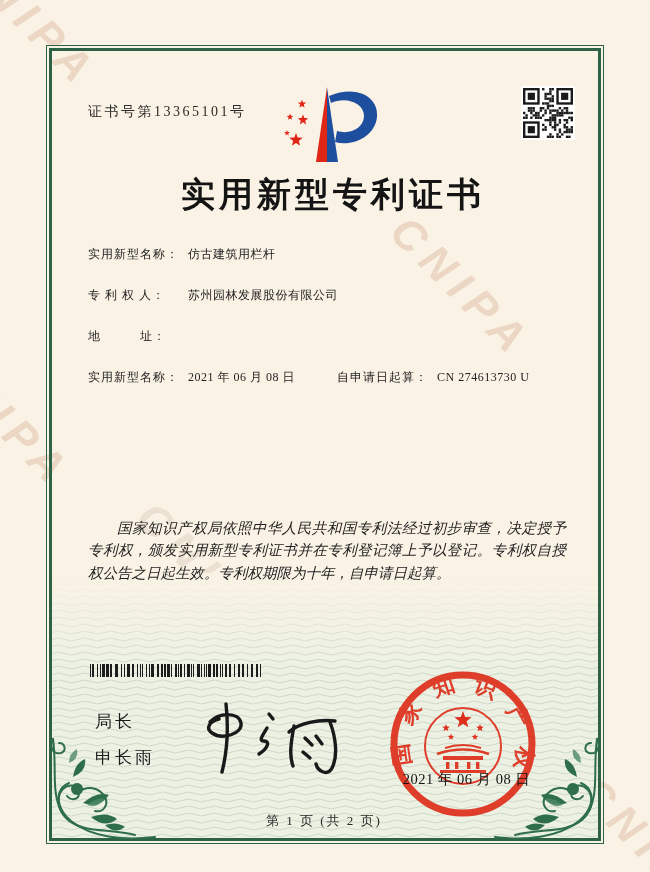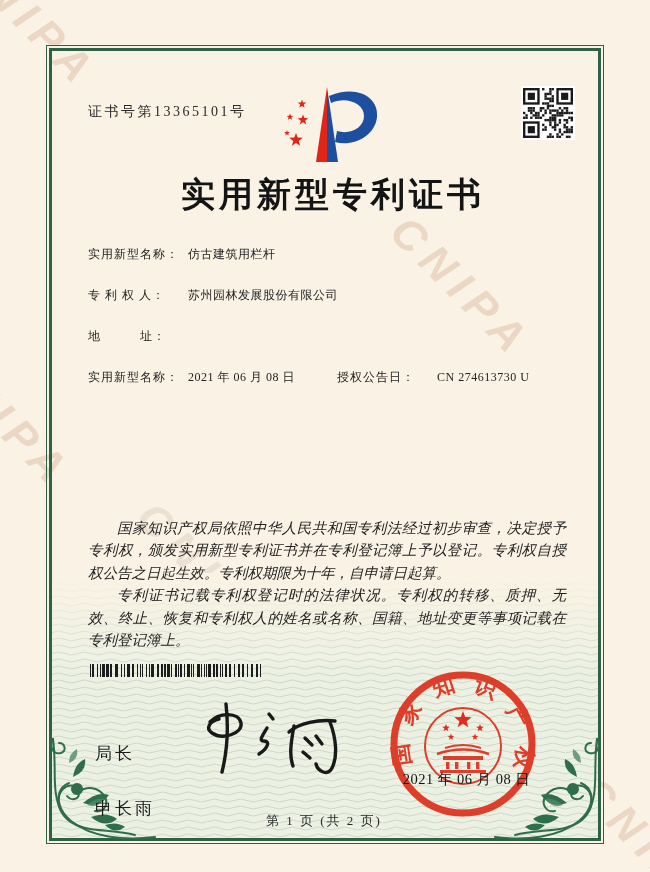--- a/index.html
+++ b/index.html
@@ -58,21 +58,21 @@
     font-size:14.5px;line-height:22.4px;color:#222;
     font-style:italic;text-align:justify;
   }
   .bodytext p{margin:0;text-indent:2em;font-family:Liberation Serif, serif;}
   
   .barcode{position:absolute;left:90px;top:664px;width:178px;height:13px;z-index:4;display:flex;}
   .barcode span{display:block;height:100%;}
   .officer{position:absolute;left:95px;top:710px;z-index:4;
     font-family:"Liberation Sans","DejaVu Sans",sans-serif;
     font-size:17px;letter-spacing:3px;color:#1c1c1c;}
-  .officer div{margin-bottom:13px;margin-top:32px;}
+  .officer div{margin-bottom:13px;}
   .sig{position:absolute;left:195px;top:692px;z-index:5;}
   .seal{position:absolute;left:387px;top:668px;z-index:4;}
   .seal-date{
     position:absolute;left:399px;top:770px;width:135px;z-index:6;
     font-size:14.5px;letter-spacing:0.5px;color:#121212;text-align:center;white-space:nowrap;
   }
   .footer{
     position:absolute;left:46px;width:556px;top:812px;z-index:4;
     text-align:center;font-size:13px;letter-spacing:2px;color:#2a2a2a;
   }
@@ -306,28 +306,27 @@
   <div class="frow">
     <span class="flabel">专 利 权 人：</span>
     <span class="fvalue">苏州园林发展股份有限公司</span>
   </div>
   <div class="frow">
     <span class="flabel">地　　　址：</span>
   </div>
   <div class="frow">
     <span class="flabel">实用新型名称：</span>
     <span class="fvalue">2021 年 06 月 08 日</span>
-    <span class="flabel second">授权公告日：</span>
+    <span class="flabel second">自申请日起算：</span>
     <span class="fvalue">CN 274613730 U</span>
   </div>
 </div>
 
 <div class="bodytext">
   <p>国家知识产权局依照中华人民共和国专利法经过初步审查，决定授予专利权，颁发实用新型专利证书并在专利登记簿上予以登记。专利权自授权公告之日起生效。专利权期限为十年，自申请日起算。</p>
-  <p>专利证书记载专利权登记时的法律状况。专利权的转移、质押、无效、终止、恢复和专利权人的姓名或名称、国籍、地址变更等事项记载在专利登记簿上。</p>
 </div>
 
 <div class="barcode" id="barcode">
     <span style="width: 1px; background: rgb(29, 29, 29); margin-right: 1px;"></span>
     <span style="width: 2px; background: rgb(29, 29, 29); margin-right: 3px;"></span>
     <span style="width: 1px; background: rgb(29, 29, 29); margin-right: 2px;"></span>
     <span style="width: 1px; background: rgb(29, 29, 29); margin-right: 1px;"></span>
     <span style="width: 3px; background: rgb(29, 29, 29); margin-right: 1px;"></span>
     <span style="width: 3px; background: rgb(29, 29, 29); margin-right: 1px;"></span>
     <span style="width: 2px; background: rgb(29, 29, 29); margin-right: 3px;"></span>

